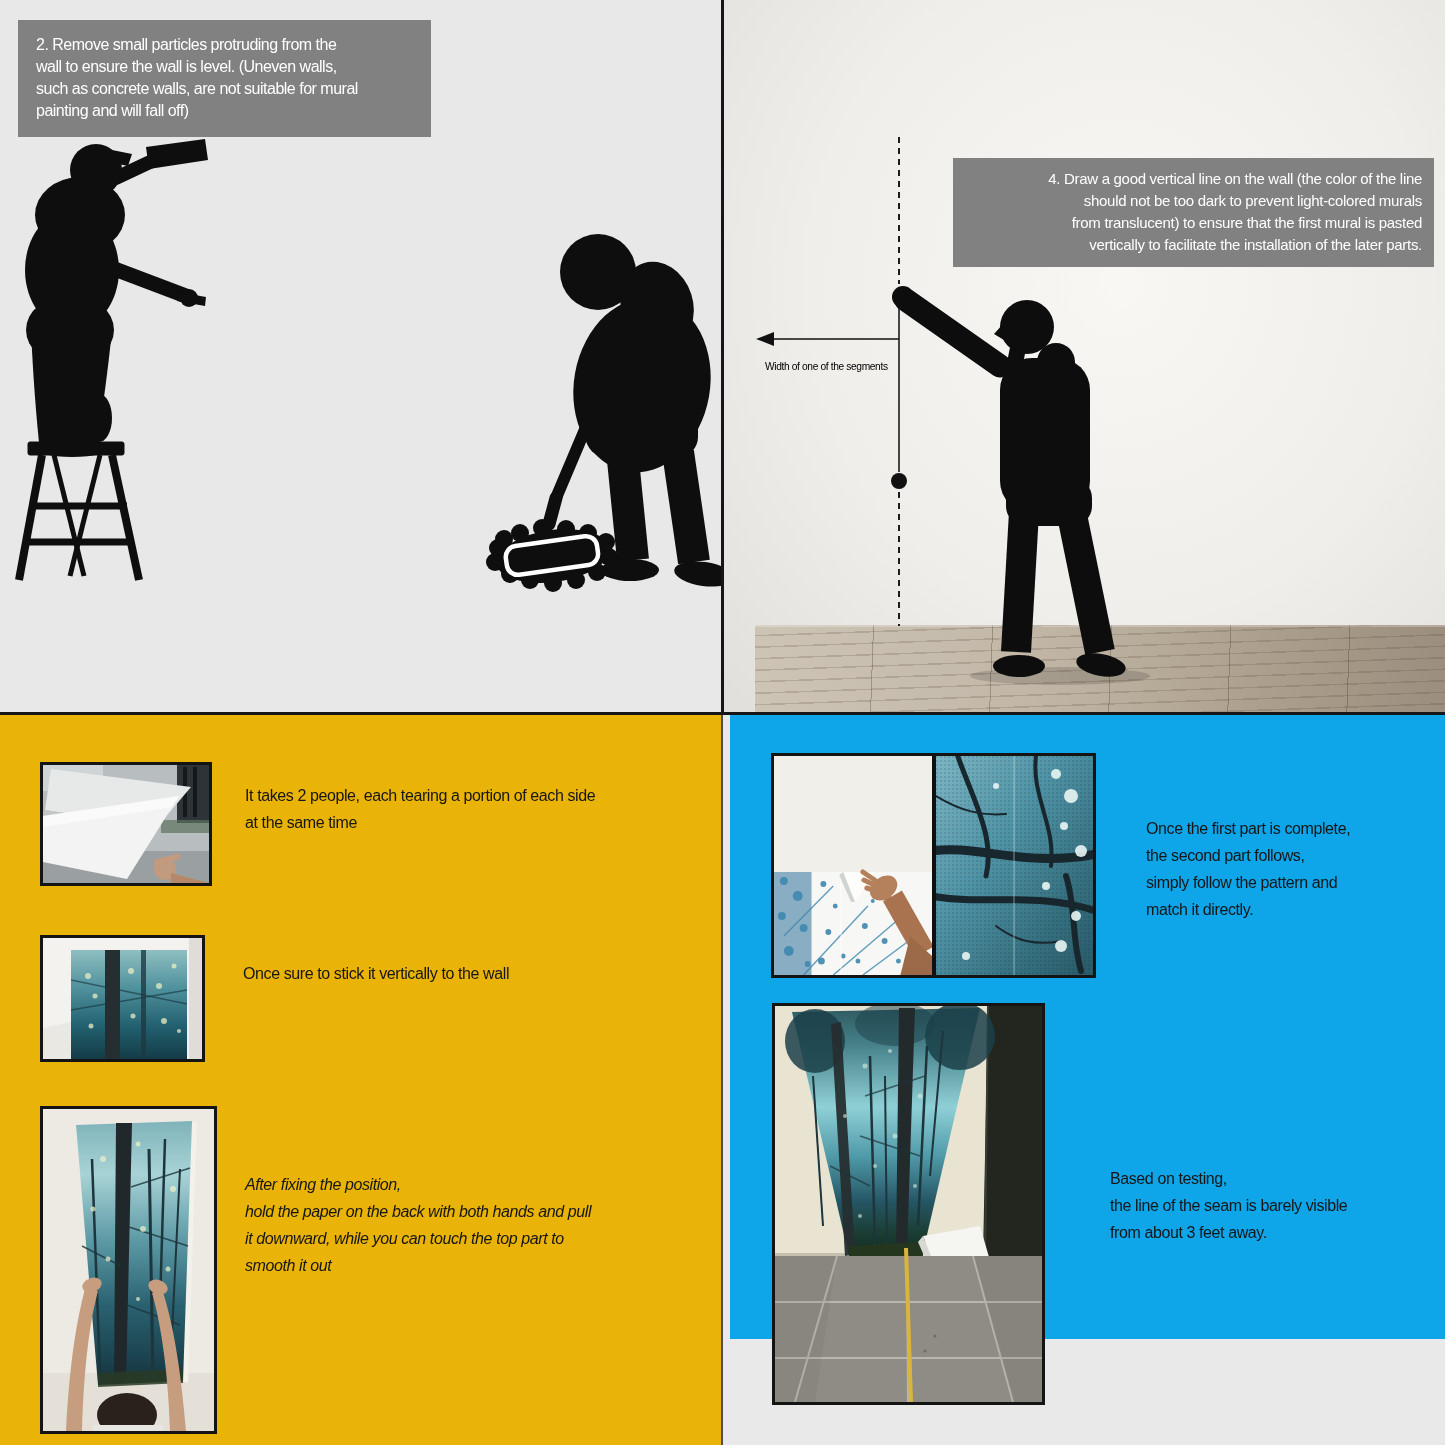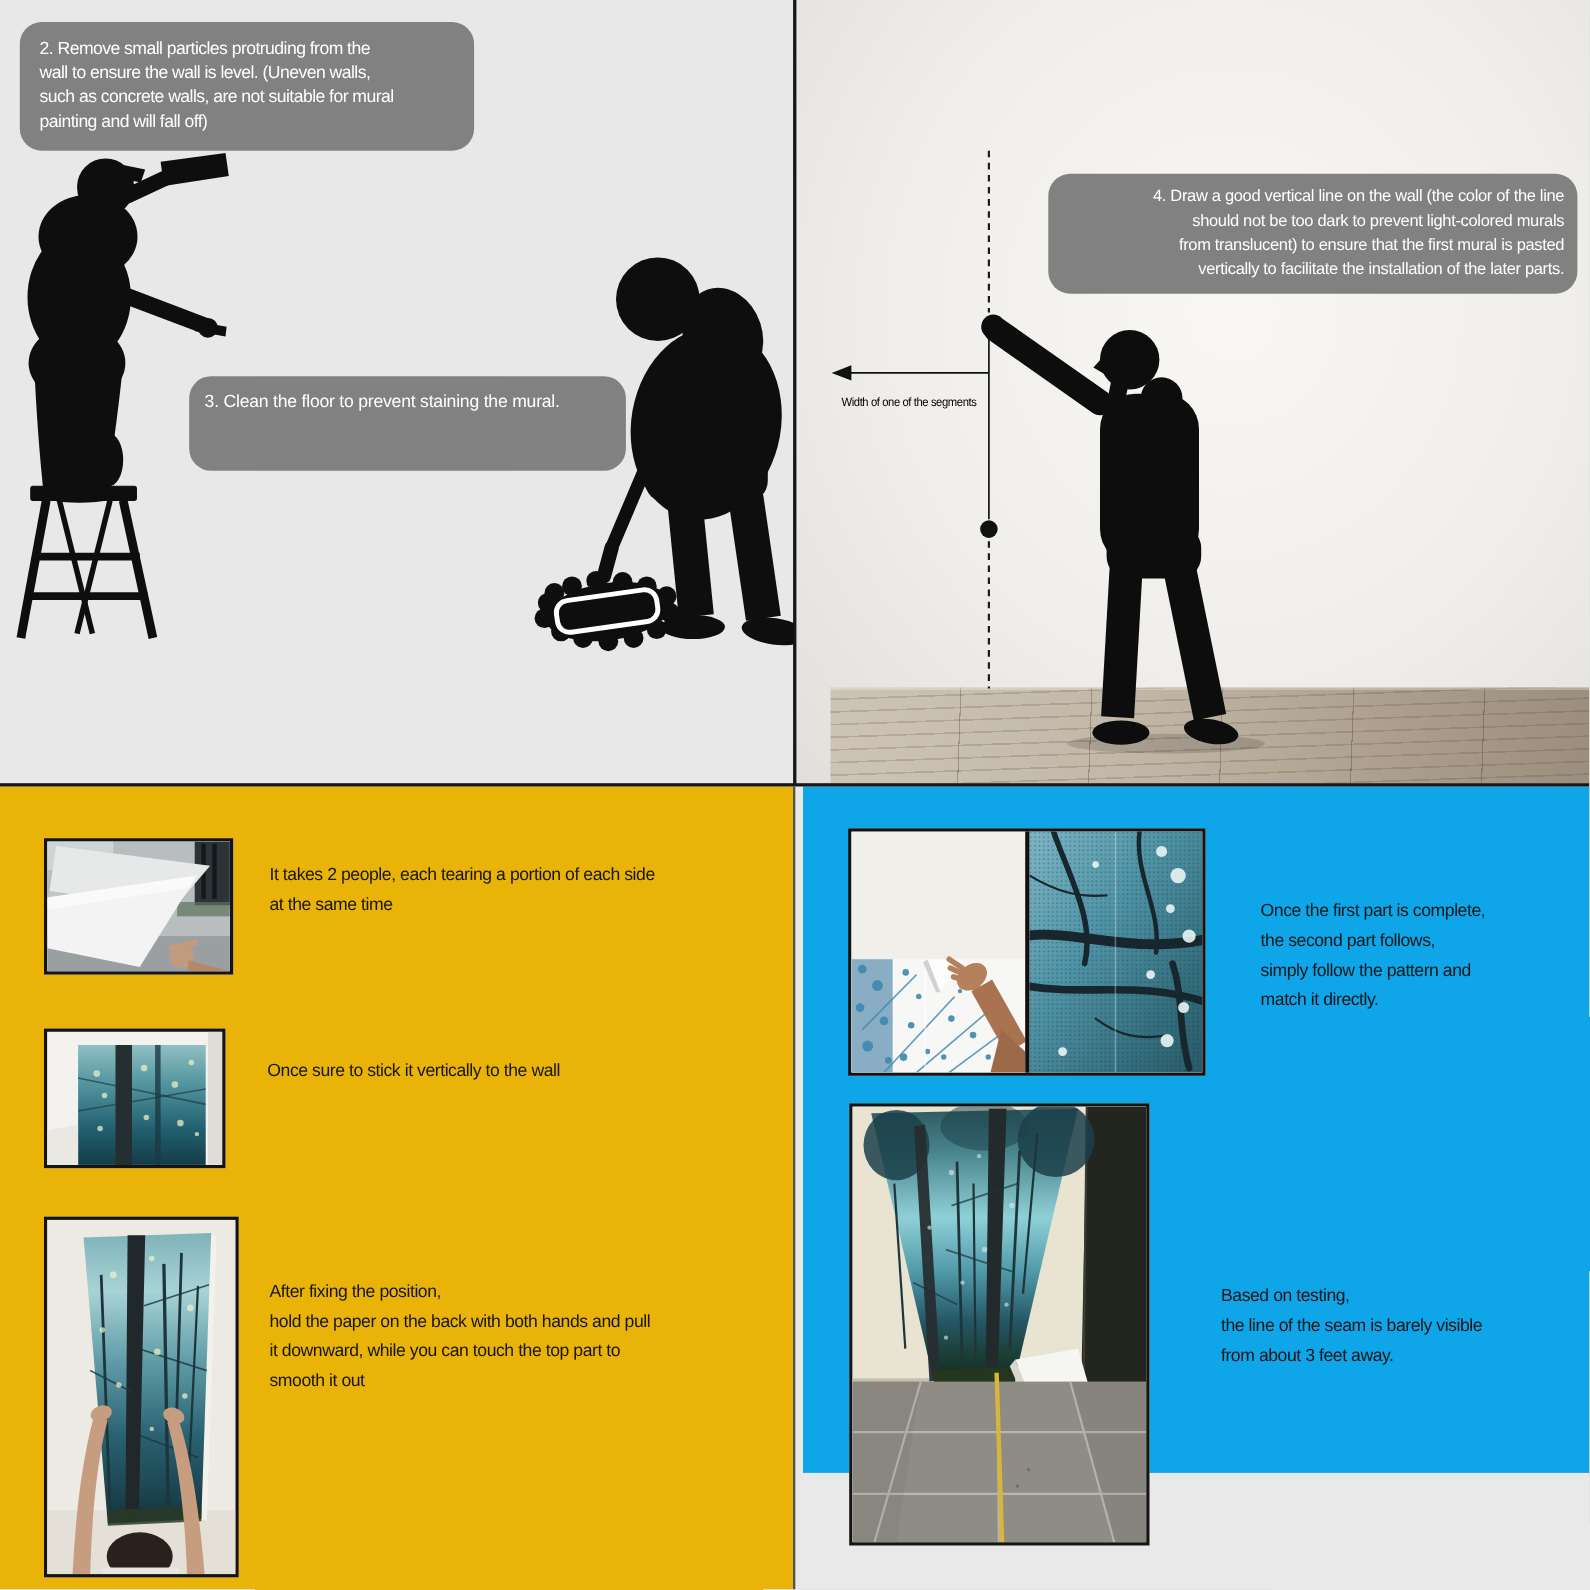--- a/index.html
+++ b/index.html
@@ -5,21 +5,21 @@
   html,body{margin:0;padding:0;background:#ddd;}
   .canvas{position:relative;width:1445px;height:1445px;overflow:hidden;
           background:#e9e9e9;font-family:"Liberation Sans",sans-serif;}
   .q{position:absolute;}
   .q-tl{left:0;top:0;width:722px;height:712px;background:#e8e8e8;}
   .q-tr{left:722px;top:0;width:723px;height:712px;
         background:radial-gradient(ellipse at 55% 40%, #f8f7f4 0%, #f0eeea 55%, #e1dfdb 100%);}
   .q-bl{left:0;top:715px;width:722px;height:730px;background:#eab308;}
   .q-br{left:730px;top:715px;width:723px;height:624px;background:#0ea5e9;}
 
-  .step-box{position:absolute;background:#818181;border-radius:20px;color:#fff;
+  .step-box{position:absolute;background:#818181;border-radius:0;color:#fff;
             white-space:pre-line;box-sizing:border-box;}
   .step-box.s2{left:18px;top:20px;width:413px;height:117px;padding:14px 18px;
                font-size:16px;line-height:22px;letter-spacing:-0.5px;}
   .step-box.s3{left:172px;top:342px;width:397px;height:86px;padding:13px 14px;
                font-size:16px;line-height:22px;letter-spacing:-0.2px;}
   .step-box.s4{left:231px;top:158px;width:481px;height:109px;padding:10px 12px;
                font-size:15px;line-height:22px;letter-spacing:-0.3px;text-align:right;}
 
   .sil-svg{position:absolute;left:0;top:0;display:block;}
 
@@ -47,21 +47,20 @@
   .div-h{position:absolute;left:0;top:712px;width:1445px;height:3px;background:#161616;}
   .div-v-bot{position:absolute;left:721px;top:715px;width:2px;height:730px;background:#4e4e4e;}
 </style>
 </head>
 <body>
 
 <div class="canvas">
 
   <section class="q q-tl">
 
-    <div class="step-box s3">3. Clean the floor to prevent staining the mural.</div>
 
     <svg class="sil-svg" width="722" height="712" viewBox="0 0 722 712">
 
       <g fill="#0e0e0e" stroke="none">
         <polygon points="146,147 205,139 208,160 149,169"></polygon>
         <line x1="150" y1="162" x2="116" y2="178" stroke="#0e0e0e" stroke-width="14" stroke-linecap="round"></line>
         <polygon points="92,146 132,154 128,166 90,158"></polygon>
         <circle cx="96" cy="170" r="26"></circle>
         <ellipse cx="80" cy="215" rx="45" ry="38"></ellipse>
         <ellipse cx="72" cy="270" rx="47" ry="60"></ellipse>
@@ -269,21 +268,21 @@
         <g fill="#c79d80">
           <path d="M 43 176 C 35 206 27 246 23 322 L 39 322 C 41 256 47 211 55 182 Z"></path>
           <path d="M 119 180 C 129 211 137 251 143 322 L 127 322 C 125 258 117 211 109 184 Z"></path>
           <ellipse cx="49" cy="176" rx="10" ry="7" transform="rotate(-20 49 176)"></ellipse>
           <ellipse cx="115" cy="178" rx="10" ry="7" transform="rotate(20 115 178)"></ellipse>
         </g>
         <ellipse cx="84" cy="306" rx="30" ry="22" fill="#2a211d"></ellipse>
         <rect x="50" y="316" width="70" height="6" fill="#e8e6e2"></rect>
       </svg>
     </div>
-    <div class="caption" style="left:245px;top:446px;">After fixing the position,
+    <div class="caption" style="left:245px;top:456px;font-style:italic;">After fixing the position,
 hold the paper on the back with both hands and pull
 it downward, while you can touch the top part to
 smooth it out</div>
   </section>
 
   <section class="q q-br">
 
     <div class="photo photo-pair" style="left:41px;top:38px;width:325px;height:225px;">
       <svg viewBox="0 0 160 219" preserveAspectRatio="none" style="width:158px;">
         <rect width="160" height="219" fill="#f0efe9"></rect>

